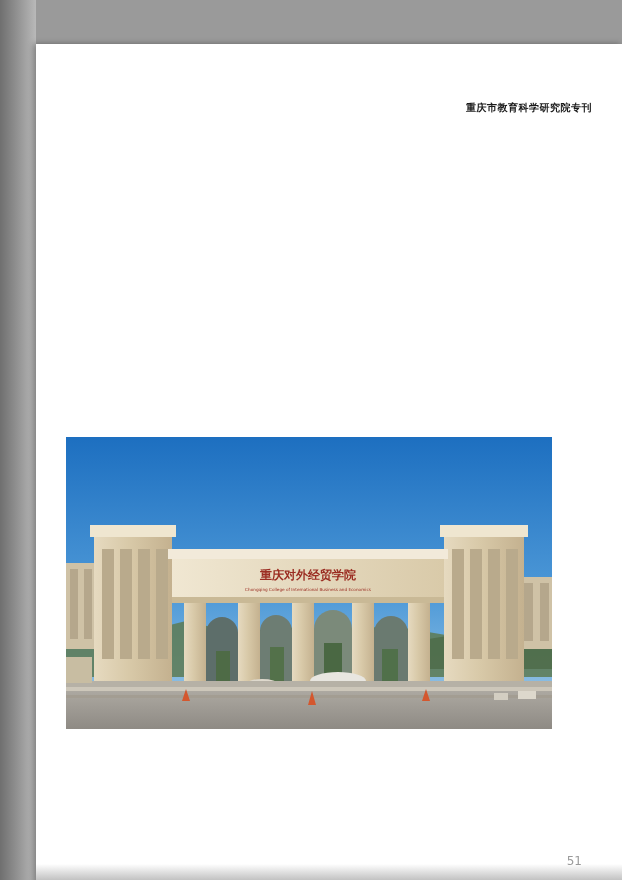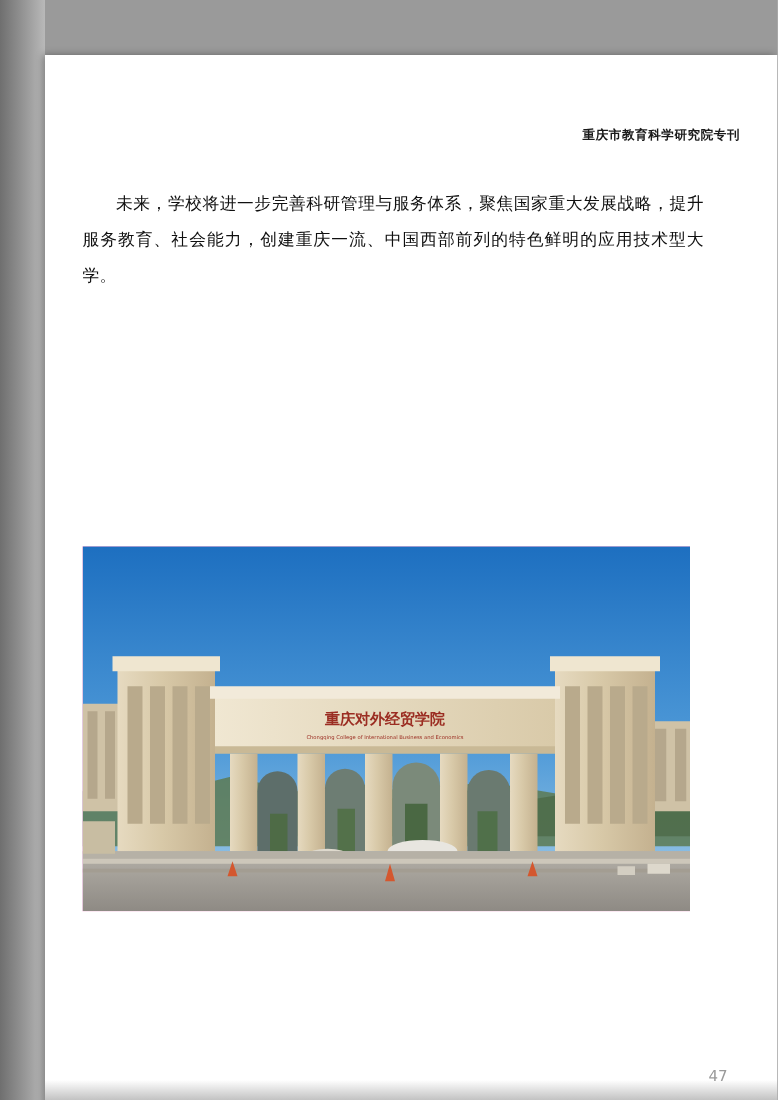--- a/index.html
+++ b/index.html
@@ -73,21 +73,21 @@
     font-family: "DejaVu Sans", "Liberation Sans", sans-serif;
     letter-spacing: 0.2px;
   }
   .photo {
     position: absolute;
     left: 30px;
     top: 393px;
     width: 486px;
     height: 292px;
     overflow: hidden;
-    background: #f9a8d4;
+    background: #22c55e;
   }
   .photo svg {
     display: block;
   }
   .page-number {
     position: absolute;
     right: 40px;
     top: 810px;
     font-size: 12px;
     color: #9a9a9a;
@@ -109,21 +109,20 @@
 <div class="page-wrap">
 
   <div class="spine"></div>
 
   <div class="page">
     <div class="page-inner">
 
       <div class="header">重庆市教育科学研究院专刊</div>
 
       <div class="content">
-        <p class="para">未来，学校将进一步完善科研管理与服务体系，聚焦国家重大发展战略，提升服务教育、社会能力，创建重庆一流、中国西部前列的特色鲜明的应用技术型大学。</p>
       </div>
 
       <div class="photo">
         <svg width="486" height="292" viewBox="0 0 486 292" xmlns="http://www.w3.org/2000/svg">
           <defs>
             <linearGradient id="sky" x1="0" y1="0" x2="0" y2="1">
               <stop offset="0%" stop-color="#1d6fc0"></stop>
               <stop offset="55%" stop-color="#4f9ad8"></stop>
               <stop offset="100%" stop-color="#a8cfe8"></stop>
             </linearGradient>
@@ -211,20 +210,20 @@
           <polygon points="246,254 250,268 242,268" fill="#d4572e"></polygon>
           <polygon points="360,252 364,264 356,264" fill="#d4572e"></polygon>
 
           <rect x="452" y="254" width="18" height="8" fill="#ddd8cc"></rect>
           <rect x="428" y="256" width="14" height="7" fill="#d3cec2"></rect>
 
           <rect x="0" y="220" width="26" height="26" fill="#c8bda2"></rect>
         </svg>
       </div>
 
-      <div class="page-number">47</div>
+      <div class="page-number">51</div>
 
     </div>
   </div>
 
   <div class="bottom-shadow"></div>
 
 </div>
 
 </body></html>

